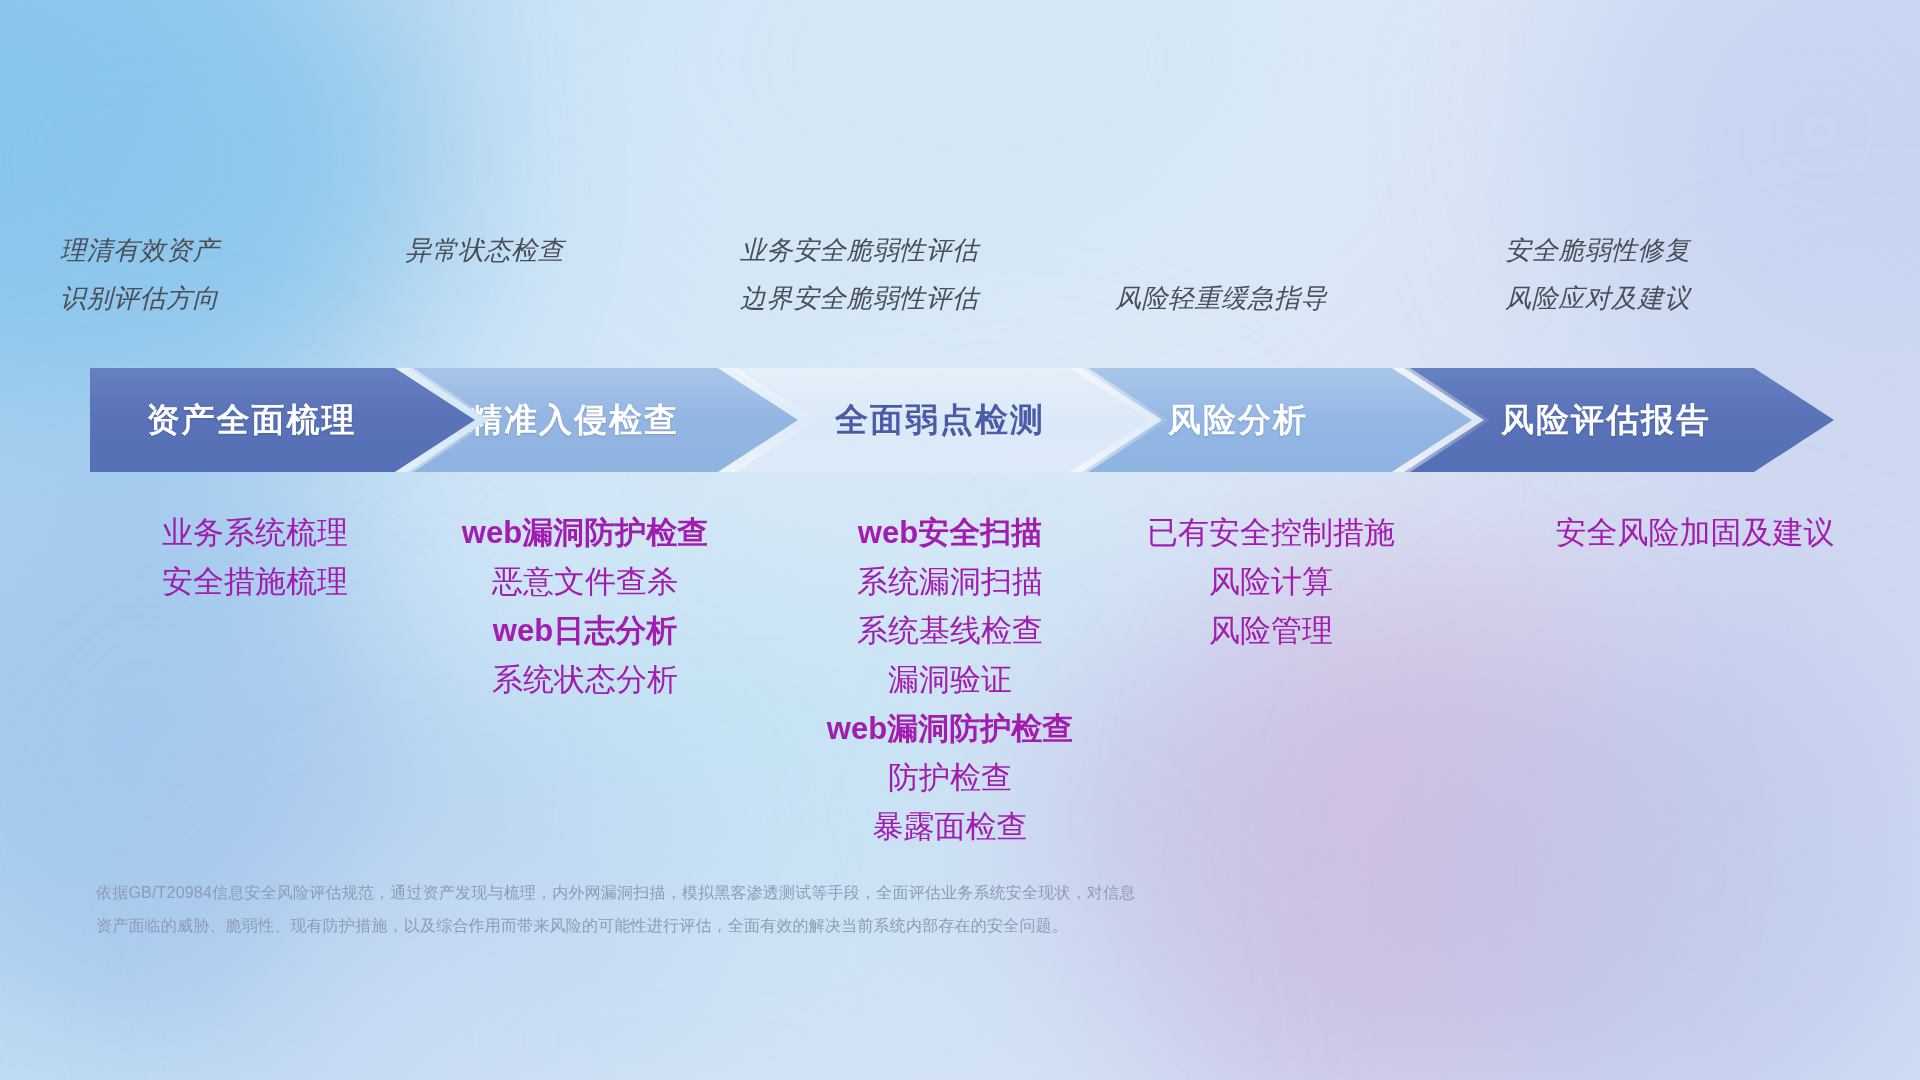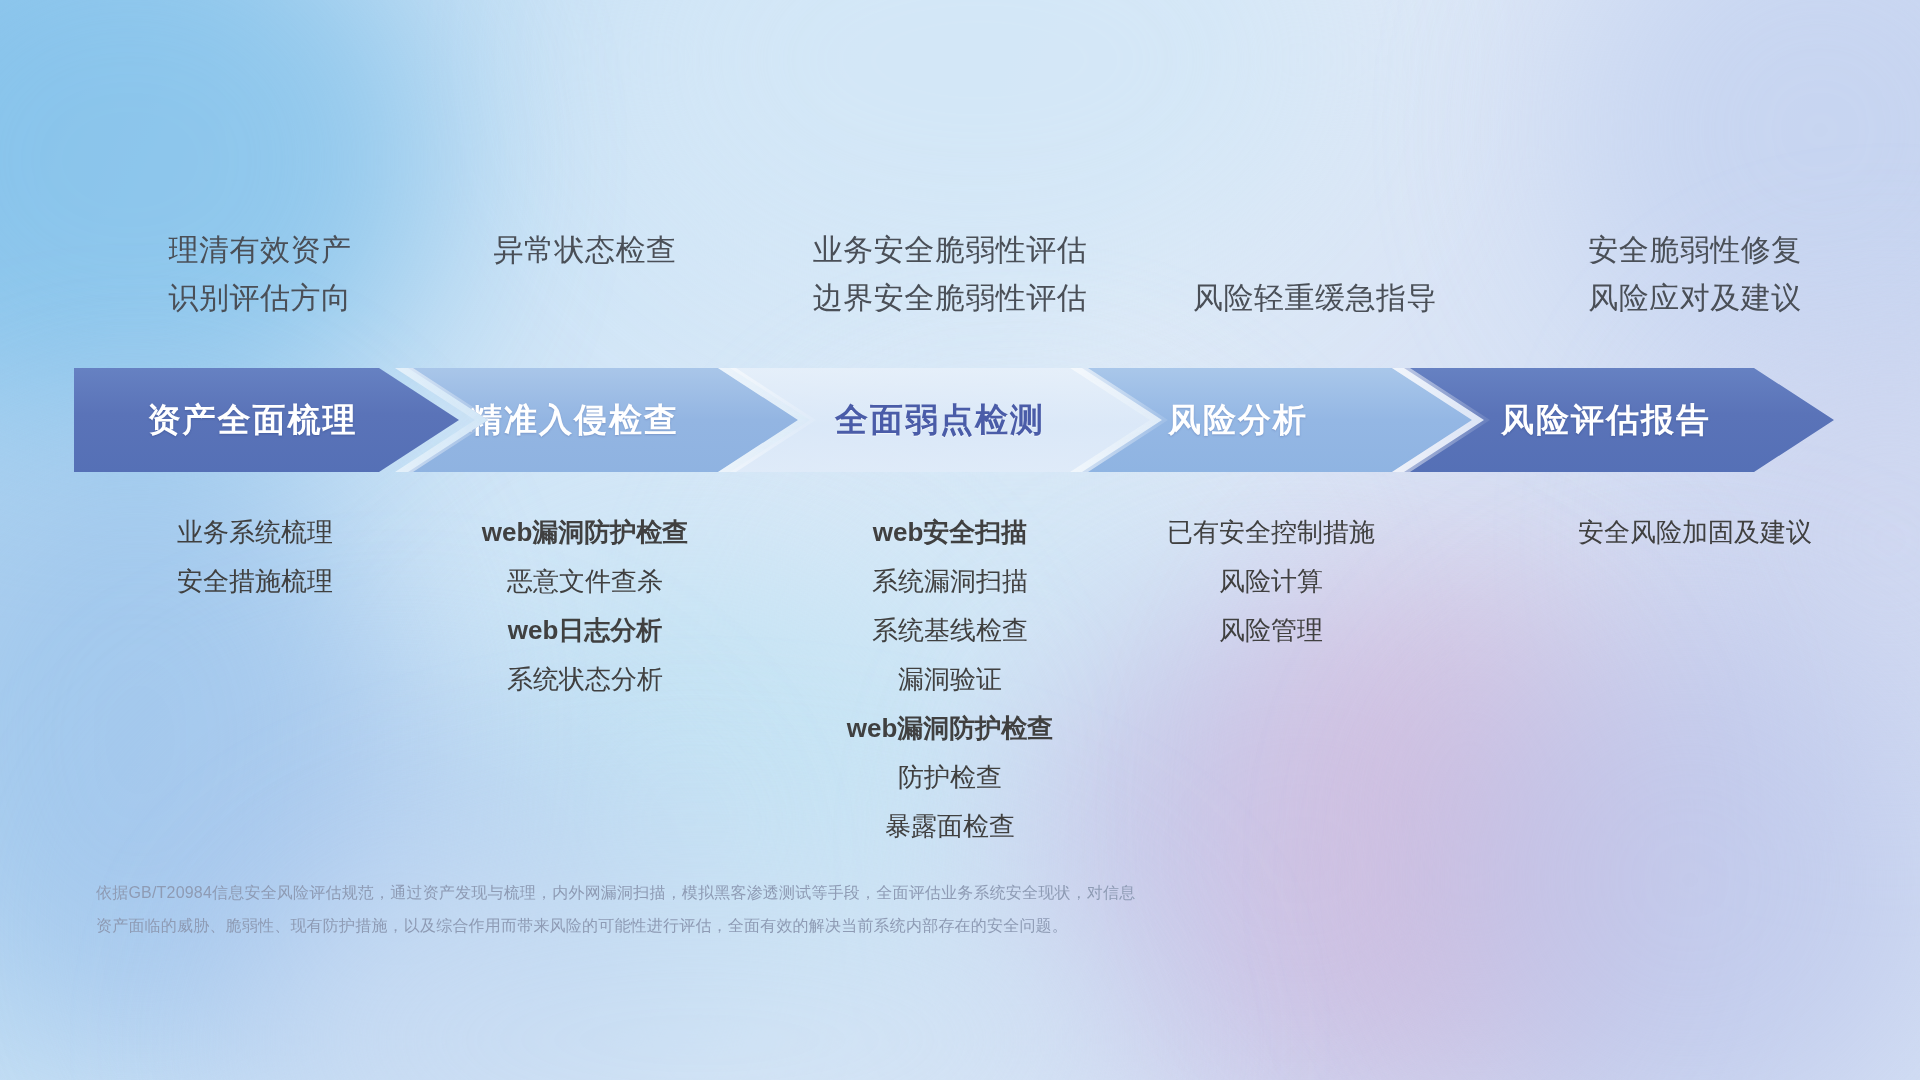--- a/index.html
+++ b/index.html
@@ -23,35 +23,35 @@
   .b8{left:1430px;top:620px;width:520px;height:520px;background:#b9c3ea;opacity:.55;}
   .b9{left:1560px;top:-130px;width:520px;height:520px;background:#c3d2f0;opacity:.7;}
   .b10{left:600px;top:-200px;width:760px;height:520px;background:#d3e7f7;opacity:.85;}
   .b11{left:250px;top:830px;width:900px;height:420px;background:#cfe0f4;opacity:.6;}
   .b12{left:1680px;top:330px;width:420px;height:420px;background:#cfd6f0;opacity:.6;}
 
   #stage{position:absolute;inset:0;z-index:2;}
 
   
   .toplabels{position:absolute;left:0;top:226px;width:1920px;height:110px;}
-  .topcol{position:absolute;text-align:center;color:#4a4f57;
-          font-size:30px;line-height:48px;letter-spacing:.5px;white-space:nowrap;}
+  .topcol{position:absolute;text-align:left;color:#4a4f57;
+          font-size:26px;line-height:48px;letter-spacing:.5px;white-space:nowrap;font-style:italic;}
   .topcol .ln{display:block;}
 
   
   .band{position:absolute;left:0;top:368px;width:1920px;height:104px;}
   .chev{position:absolute;top:0;height:104px;display:flex;align-items:center;
         justify-content:center;font-size:33px;font-weight:bold;letter-spacing:2px;}
   .chev .cap{position:relative;z-index:3;}
   .shade{position:absolute;top:0;height:104px;z-index:2;pointer-events:none;}
 
   
   .botlists{position:absolute;left:0;top:508px;width:1920px;}
-  .botcol{position:absolute;text-align:center;color:#404040;
-          font-size:26px;line-height:49px;white-space:nowrap;}
+  .botcol{position:absolute;text-align:center;color:#a21caf;
+          font-size:31px;line-height:49px;white-space:nowrap;}
   .botcol .ln{display:block;}
   .lat{font-weight:bold;letter-spacing:0px;}
 
   
   .footer{position:absolute;left:96px;top:876px;width:1560px;
           color:#8e9bb4;font-size:16px;line-height:33px;letter-spacing:.2px;}
   .footer .ln{display:block;}
 </style>
 </head>
 <body>
@@ -89,24 +89,24 @@
       <span class="ln">风险轻重缓急指导</span>
     </div>
     <div class="topcol" style="left:1505px;top:0;width:380px;">
       <span class="ln">安全脆弱性修复</span>
       <span class="ln">风险应对及建议</span>
     </div>
   </div>
 
   <div class="band">
 
-    <div class="chev" style="left:74px;width:385px;color:#ffffff;
+    <div class="chev" style="left:90px;width:385px;color:#ffffff;
                 background:linear-gradient(180deg,#6681c2 0%,#5a73b8 45%,#5570b6 100%);
                 clip-path:polygon(0 0, 305px 0, 385px 52px, 305px 104px, 0 104px);
-                text-shadow:0 1px 2px rgba(40,60,120,.35);padding-left:17px;">
+                text-shadow:0 1px 2px rgba(40,60,120,.35);">
       <span class="cap" style="margin-right:62px;">资产全面梳理</span>
     </div>
     <div class="shade" style="left:395px;width:110px;
                 background:linear-gradient(95deg,rgba(255,255,255,.62),rgba(255,255,255,0));
                 clip-path:polygon(0 0, 80px 52px, 0 104px, 18px 104px, 98px 52px, 18px 0);"></div>
 
     <div class="chev" style="left:408px;width:390px;color:#ffffff;
                 background:linear-gradient(180deg,#a9c6e9 0%,#93b5e2 50%,#8fb3e1 100%);
                 clip-path:polygon(0 0, 310px 0, 390px 52px, 310px 104px, 0 104px, 80px 52px);
                 text-shadow:0 1px 2px rgba(60,80,140,.28);">

